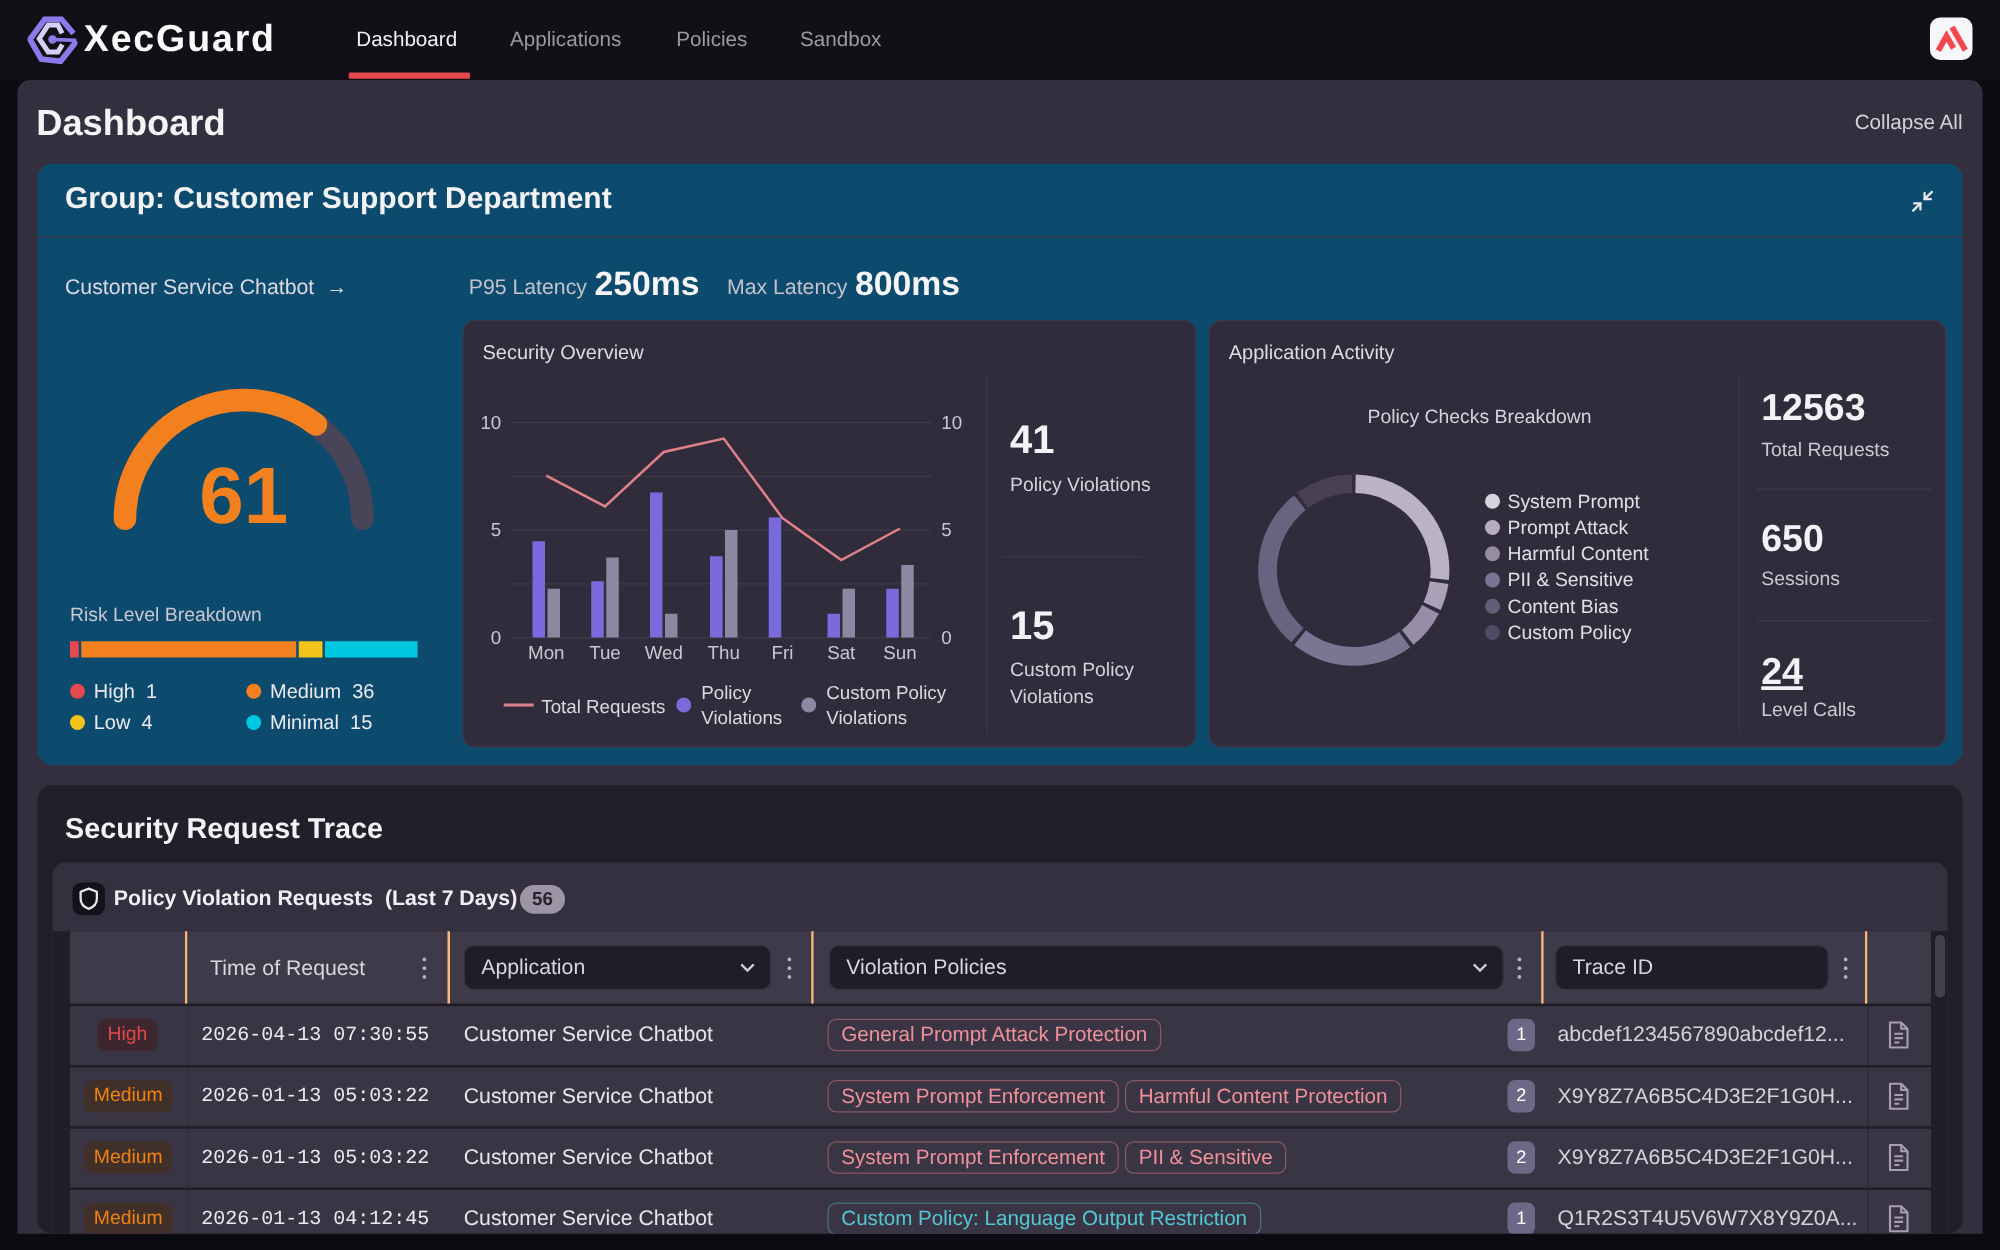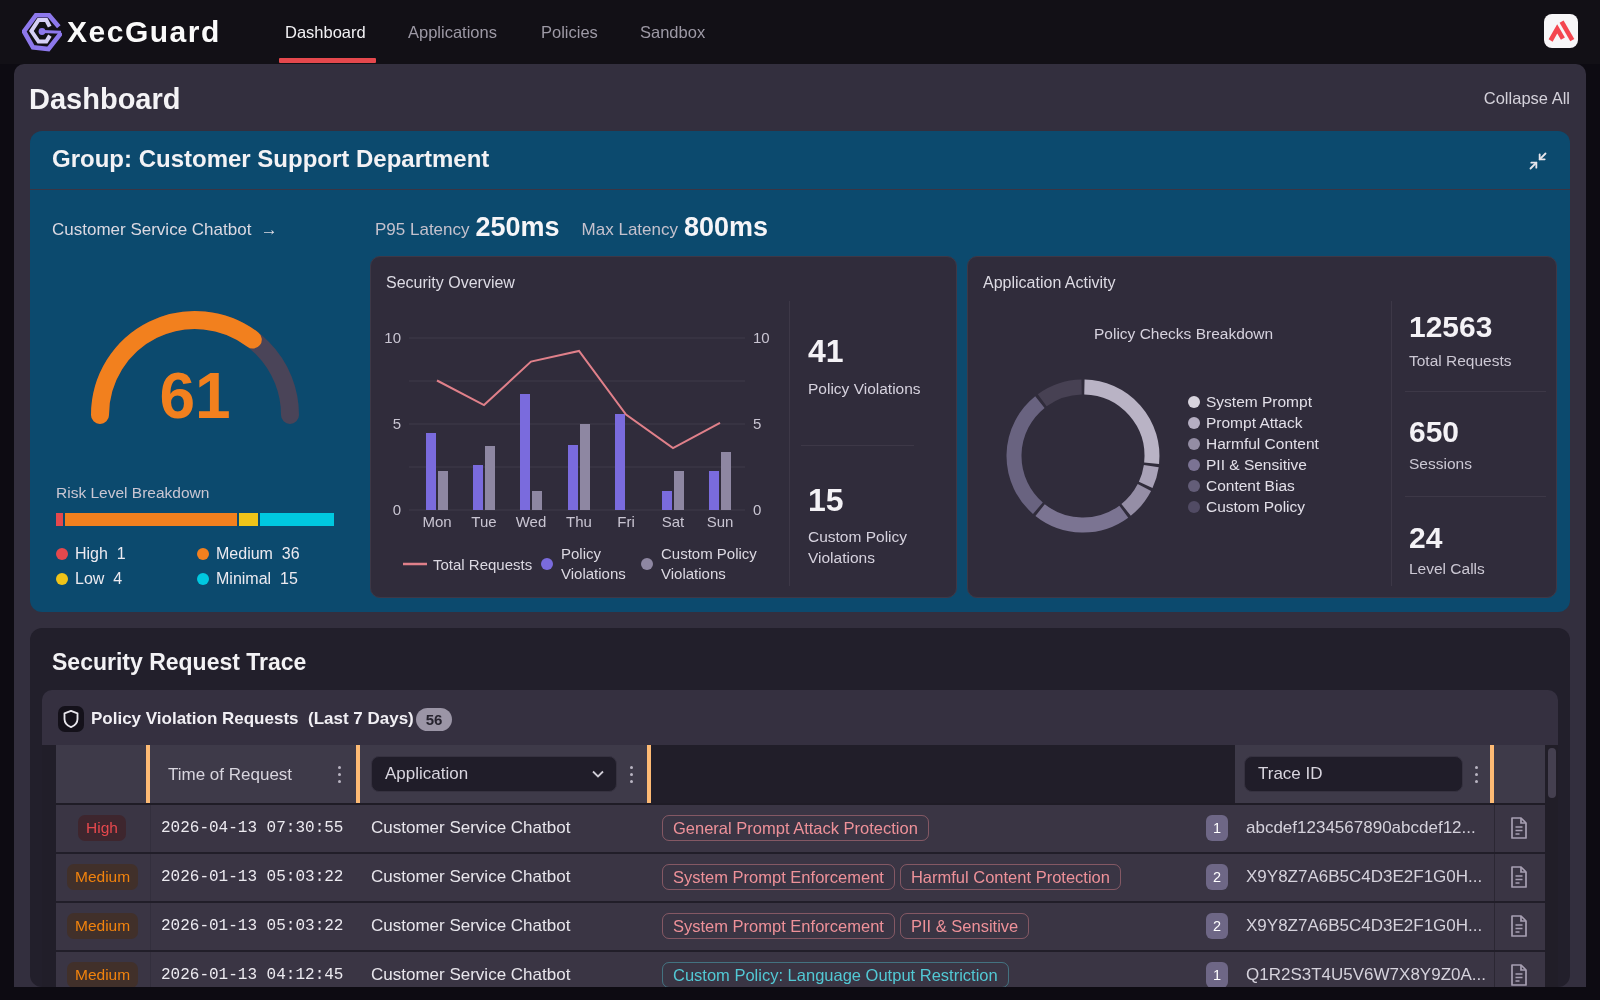--- a/index.html
+++ b/index.html
@@ -40,21 +40,21 @@
 .statlbl { position:absolute; font-size:15.5px; color:#ccc8d4; }
 .aleg { position:absolute; left:220px; font-size:15.5px; color:#e2dfe8; }
 .aleg .dot { width:12px; height:12px; margin-right:6px; }
 #tcard { position:absolute; left:16px; top:564px; width:1540px; height:359px; background:#221f2b; border-radius:12px; }
 #tctitle { position:absolute; left:22px; top:21px; font-size:23px; font-weight:bold; color:#f3f2f5; }
 #icard { position:absolute; left:12px; top:62px; width:1516px; height:297px; background:#353040; border-radius:10px 10px 0 0; overflow:hidden; }
 #shieldbox { position:absolute; left:16px; top:16px; width:26px; height:26px; background:#14111a; border-radius:7px; }
 #pvtitle { position:absolute; left:49px; top:19px; font-size:17px; font-weight:bold; color:#f1eff4; }
 #pill56 { position:absolute; left:374px; top:18px; width:36px; height:23px; background:#9b95a6; border-radius:12px; color:#26232e; font-size:15px; font-weight:bold; text-align:center; line-height:23px; }
 #tablewrap { position:absolute; left:14px; top:55px; width:1489px; height:242px; background:#211e29; }
-.hcell { position:absolute; top:0; height:58px; background:#3e3a49; border-right:4px solid #fdba74; }
+.hcell { position:absolute; top:0; height:58px; background:#3e3a49; border-right:2px solid #fdba74; }
 .selbox { position:absolute; top:11px; height:36px; background:#201d29; border-radius:8px; border:1px solid #363240; color:#d8d5de; font-size:17px; line-height:34px; padding-left:13px; }
 .hlabel { color:#d8d5de; font-size:17px; position:absolute; top:20px; }
 .vdots { position:absolute; top:21px; width:4px; }
 .vdots i { display:block; width:3.4px; height:3.4px; border-radius:50%; background:#b9b4c2; margin-bottom:3.4px; }
 .row { position:absolute; left:0; width:1489px; height:47px; background:#3a3544; }
 .row .sep { position:absolute; top:0; bottom:0; width:1px; background:#2b2733; }
 .sev { position:absolute; top:10px; height:26px; border-radius:7px; font-size:15.5px; line-height:26px; padding:0 8px; }
 .sev.high { background:#3e262e; color:#e5484d; }
 .sev.med { background:#41302a; color:#f2830d; }
 .time { position:absolute; left:105px; top:14px; font-family:"Liberation Mono", monospace; font-size:16px; color:#eceaf0; }
@@ -193,21 +193,21 @@
       <div class="aleg" style="top:199px;"><span class="dot" style="background:#7b7394;"></span>PII &amp; Sensitive</div>
       <div class="aleg" style="top:220px;"><span class="dot" style="background:#635d78;"></span>Content Bias</div>
       <div class="aleg" style="top:241px;"><span class="dot" style="background:#514b64;"></span>Custom Policy</div>
       <div class="vdiv" style="left:423px; top:44px; height:285px;"></div>
       <div class="bignum" style="left:441px; top:53px; font-size:30px;">12563</div>
       <div class="statlbl" style="left:441px; top:95px;">Total Requests</div>
       <div class="hdiv" style="left:437px; top:134px; width:141px;"></div>
       <div class="bignum" style="left:441px; top:158px; font-size:30px;">650</div>
       <div class="statlbl" style="left:441px; top:198px;">Sessions</div>
       <div class="hdiv" style="left:437px; top:239px; width:141px;"></div>
-      <div class="bignum" style="left:441px; top:264px; font-size:30px;">24</div>
+      <div class="bignum" style="left:441px; top:264px; font-size:30px;text-decoration:underline;">24</div>
       <div class="statlbl" style="left:441px; top:303px;">Level Calls</div>
     </div>
   </div>
   <div id="tcard">
     <div id="tctitle">Security Request Trace</div>
     <div id="icard">
       <div id="shieldbox">
         <svg width="26" height="26" viewBox="0 0 24 24" fill="none" stroke="#e8e6ec" stroke-width="1.7" stroke-linejoin="round">
           <path d="M12 4.5 L18 6.8 V12 C18 15.5 15.5 18.2 12 19.5 C8.5 18.2 6 15.5 6 12 V6.8 Z"></path>
         </svg>
@@ -223,20 +223,30 @@
               <i></i>
               <i></i>
               <i></i>
             </div>
           </div>
 <div class="hcell" style="left:304px; width:291px;">
             <div class="selbox" style="left:11px; width:246px;">Application<svg style="position:absolute;right:12px;top:13px;" width="12" height="8" viewBox="0 0 12 8" fill="none">
                 <path d="M1 1.5 L6 6.5 L11 1.5" stroke="#cfccd6" stroke-width="1.8"></path>
               </svg></div>
             <div class="vdots" style="left:270px;">
+              <i></i>
+              <i></i>
+              <i></i>
+            </div>
+          </div>
+<div class="hcell" style="left:595px; width:584px;">
+            <div class="selbox" style="left:12px; width:540px;">Violation Policies<svg style="position:absolute;right:12px;top:13px;" width="12" height="8" viewBox="0 0 12 8" fill="none">
+                <path d="M1 1.5 L6 6.5 L11 1.5" stroke="#cfccd6" stroke-width="1.8"></path>
+              </svg></div>
+            <div class="vdots" style="left:563px;">
               <i></i>
               <i></i>
               <i></i>
             </div>
           </div>
 <div class="hcell" style="left:1179px; width:259px;">
             <div class="selbox" style="left:9px; width:219px;">Trace ID</div>
             <div class="vdots" style="left:240px;">
               <i></i>
               <i></i>

